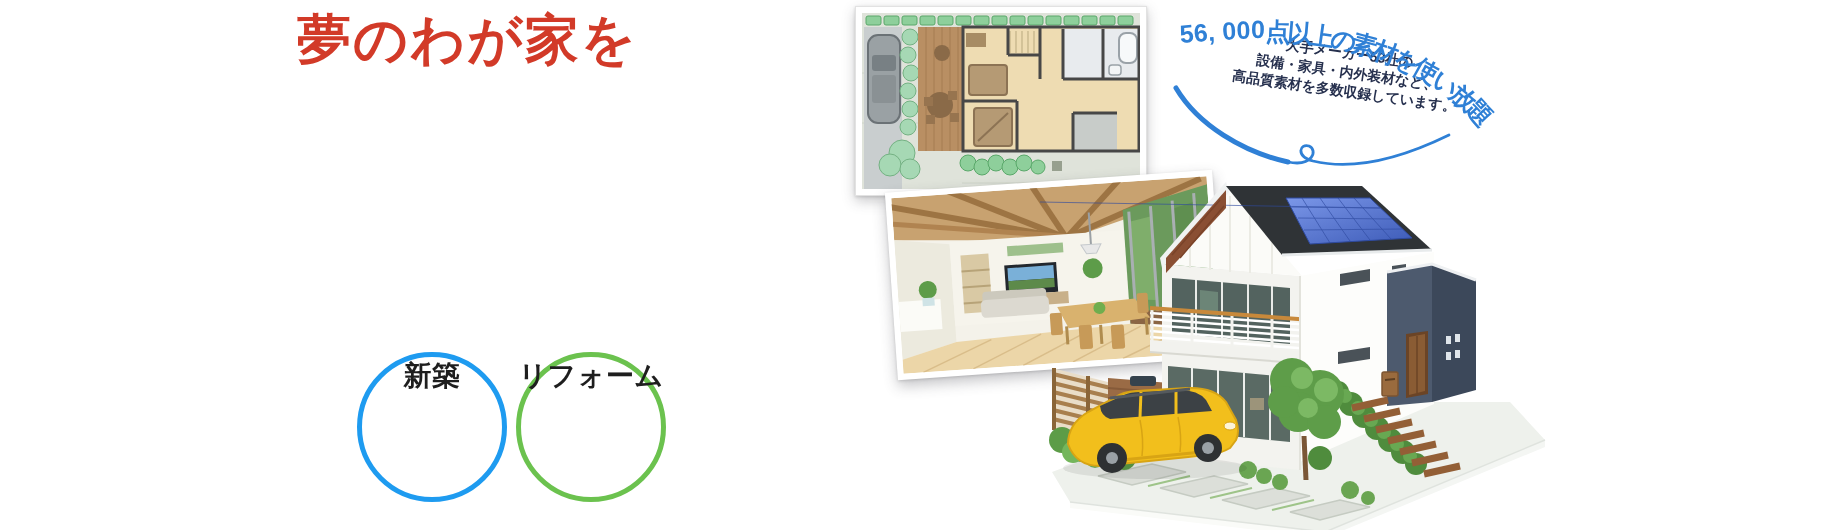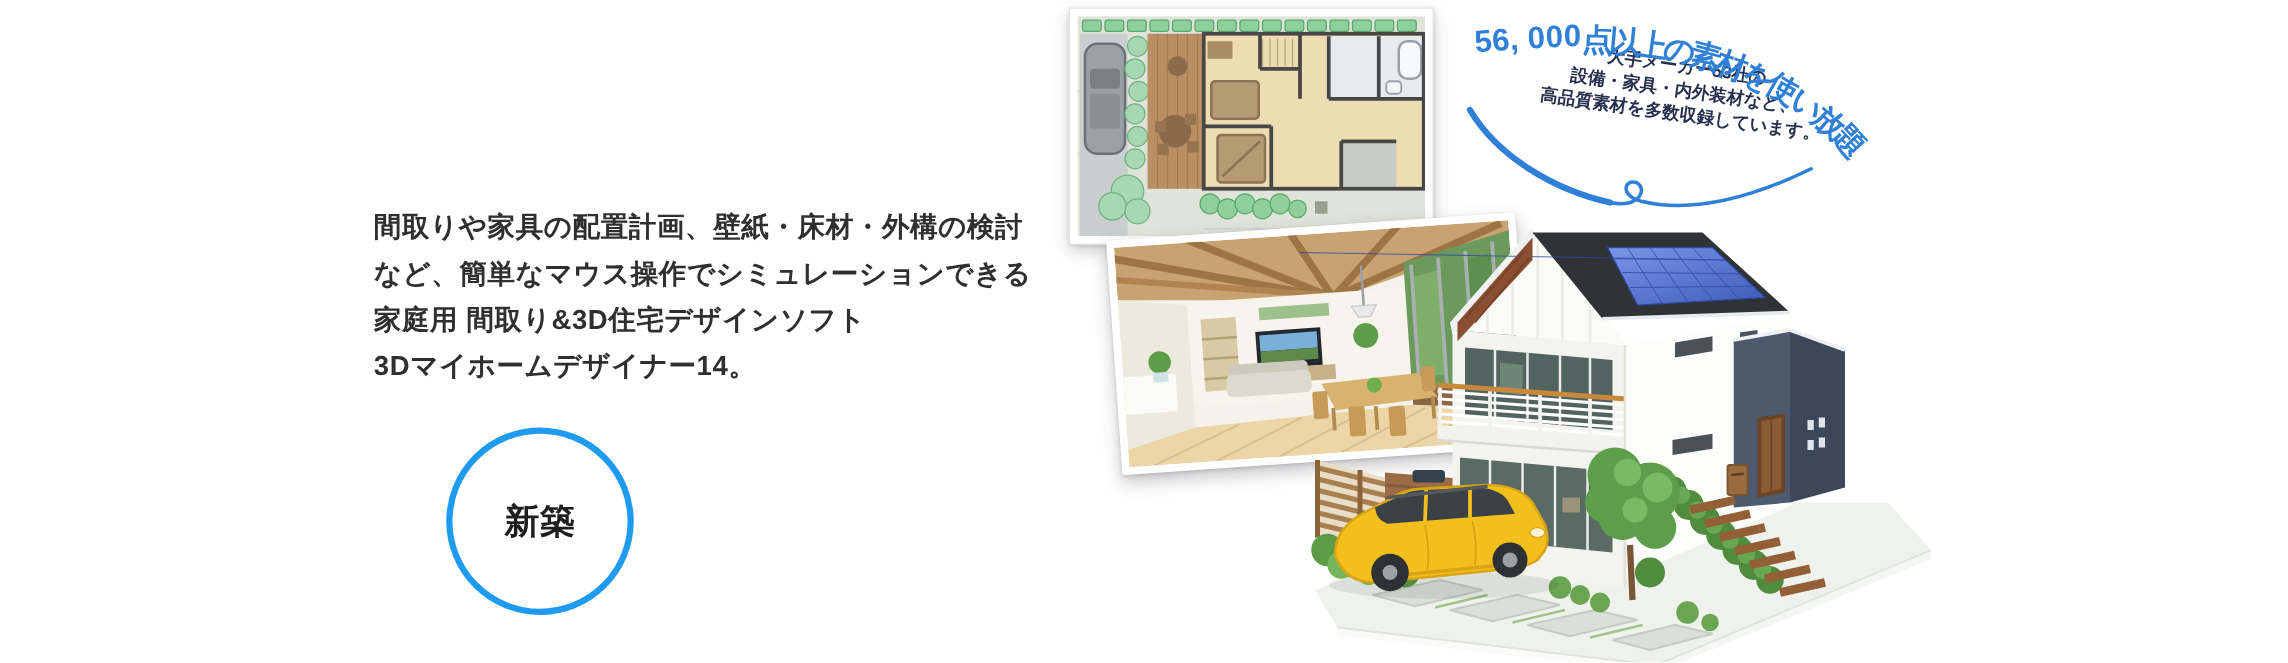--- a/index.html
+++ b/index.html
@@ -6,22 +6,22 @@
   .stage{position:relative;width:1830px;height:530px;background:#ffffff;overflow:hidden;
          font-family:"Liberation Sans",sans-serif;}
 
   
   .heading{position:absolute;left:297px;top:6px;font-size:54px;line-height:66px;
            font-weight:700;letter-spacing:2px;white-space:nowrap;}
   .desc{position:absolute;left:299px;top:163px;font-size:22px;line-height:37px;
         font-weight:700;color:#2f2f2f;letter-spacing:0.5px;white-space:nowrap;}
 
   
-  .badge{position:absolute;top:342px;width:150px;height:150px;border-radius:50%;
-         border:5px solid #4c1d95;box-sizing:border-box;display:flex;align-items:center;
+  .badge{position:absolute;top:352px;width:150px;height:150px;border-radius:50%;
+         border:5px solid #4c1d95;box-sizing:border-box;display:flex;align-items:flex-start;
          justify-content:center;font-size:28px;font-weight:700;color:#1e1e1e;
          background:#fff;white-space:nowrap;letter-spacing:0.5px;}
   #badge-0{left:357px;} #badge-1{left:516px;} #badge-2{left:675px;}
 
   
   .arc-wrap{position:absolute;left:1181px;top:20px;width:360px;height:140px;z-index:30;pointer-events:none;}
   .arc-ch{position:absolute;font-size:25px;font-weight:700;transform-origin:left bottom;white-space:pre;}
   .callout-lines{position:absolute;left:1232px;top:44px;width:230px;transform:rotate(8deg);
                  transform-origin:center;font-size:14px;line-height:19px;font-weight:700;
                  text-align:center;z-index:25;}
@@ -36,31 +36,29 @@
                  box-shadow:0 6px 14px rgba(60,60,70,.3),0 1px 3px rgba(0,0,0,.15);}
   .house-scene{position:absolute;left:1040px;top:140px;z-index:12;}
   svg{display:block;}
 </style>
 </head>
 <body>
 
 <div class="stage">
 
   <div class="heading" style="color: rgb(210, 58, 40);">
+    <div>夢のわが家を</div>
   </div>
 
-  <div class="desc">
-    <div>間取りや家具の配置計画、壁紙・床材・外構の検討</div>
-    <div>など、簡単なマウス操作でシミュレーションできる</div>
-    <div>家庭用 間取り&amp;3D住宅デザインソフト</div>
-    <div>3Dマイホームデザイナー14。</div>
-  </div>
 
   <div class="badge" id="badge-0" style="border-color: rgb(30, 155, 240);">
     <span>新築</span>
+  </div>
+  <div class="badge" id="badge-1" style="border-color: rgb(107, 194, 78);">
+    <span>リフォーム</span>
   </div>
 
   <div class="floorplan-card">
     <svg width="278" height="176" viewBox="0 0 278 176">
       <rect x="0" y="0" width="278" height="176" fill="#dfe3da"></rect>
 
       <g stroke="#ced4c9" stroke-width="1">
         <line x1="0" y1="60" x2="60" y2="60"></line>
           <line x1="0" y1="110" x2="60" y2="110"></line>
         <line x1="100" y1="170" x2="270" y2="170"></line>

